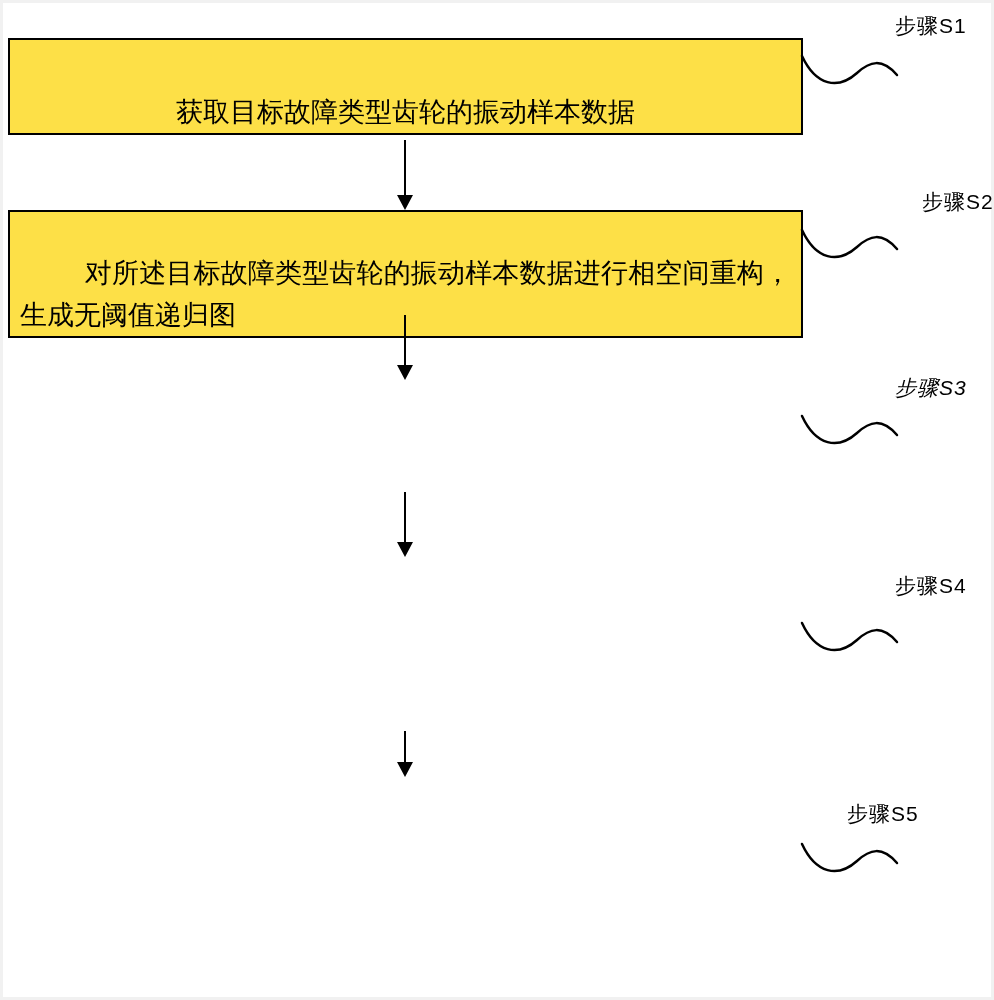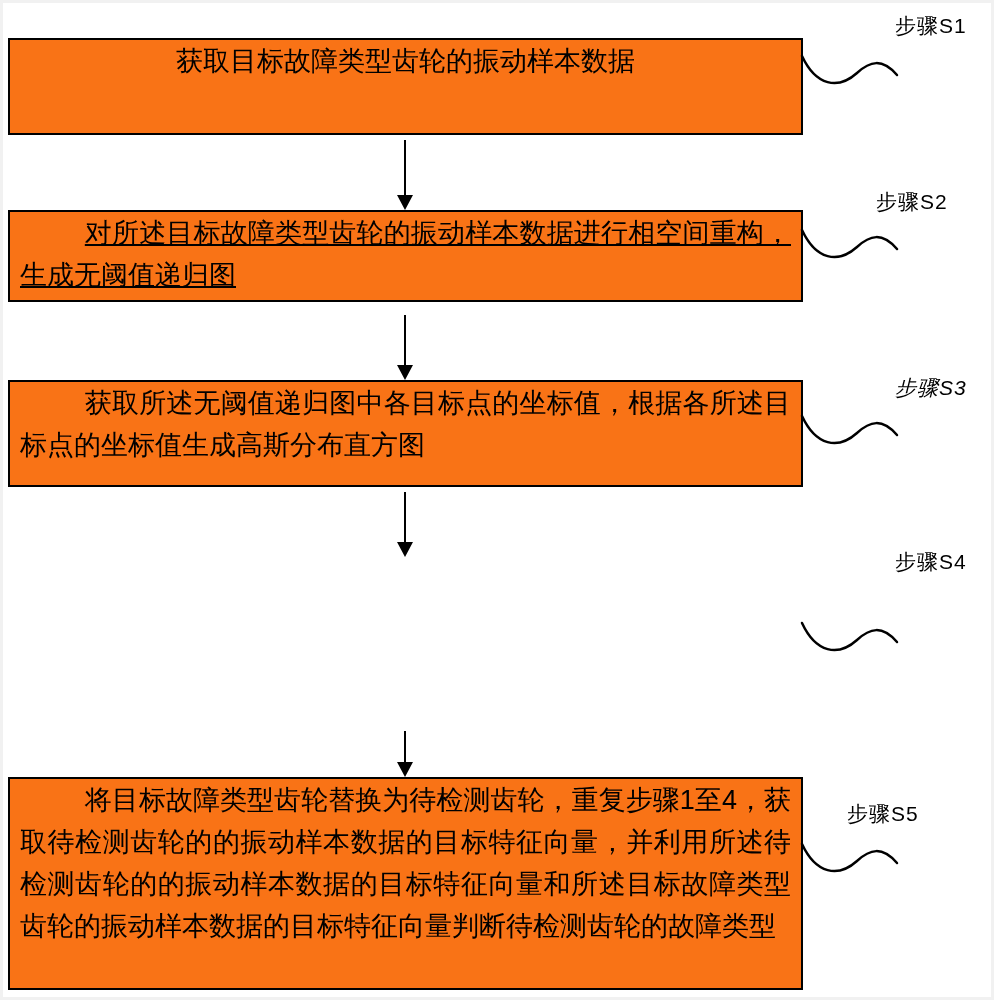--- a/index.html
+++ b/index.html
@@ -11,23 +11,23 @@
     color:#000;
     overflow:hidden;
     box-shadow:inset 0 0 0 3px #f1f1f1;
   }
   .stepbox{
     position:absolute;
     left:8px;
     width:795px;
     box-sizing:border-box;
     border:2px solid #000;
-    background:#f97316;
+    background:#fde047;
     display:flex;
-    align-items:flex-start;
+    align-items:flex-end;
   }
   .stepbox .txt{
     width:100%;
     padding:0 10px;
     font-size:27px;
     line-height:42px;
     text-align:justify;
     text-indent:2.4em;
     text-justify:inter-character;
   }
@@ -69,32 +69,26 @@
 </style>
 </head>
 <body>
 
 <div class="canvas">
 
   <div class="stepbox centered" style="top:38px;height:97px;">
     <div class="txt">获取目标故障类型齿轮的振动样本数据</div>
   </div>
 
-  <div class="stepbox" style="top:210px;height:92px;text-decoration:underline;">
+  <div class="stepbox" style="top:210px;height:128px;">
     <div class="txt">对所述目标故障类型齿轮的振动样本数据进行相空间重构，生成无阈值递归图</div>
   </div>
 
-  <div class="stepbox" style="top:380px;height:107px;">
-    <div class="txt">获取所述无阈值递归图中各目标点的坐标值，根据各所述目标点的坐标值生成高斯分布直方图</div>
-  </div>
 
 
-  <div class="stepbox" style="top:777px;height:213px;">
-    <div class="txt">将目标故障类型齿轮替换为待检测齿轮，重复步骤1至4，获取待检测齿轮的的振动样本数据的目标特征向量，并利用所述待检测齿轮的的振动样本数据的目标特征向量和所述目标故障类型齿轮的振动样本数据的目标特征向量判断待检测齿轮的故障类型</div>
-  </div>
 
   <div class="arrow" style="top:140px;height:70px;">
     <div class="stem"></div>
     <div class="head"></div>
   </div>
 
   <div class="arrow" style="top:315px;height:65px;">
     <div class="stem"></div>
     <div class="head"></div>
   </div>
@@ -103,23 +97,23 @@
     <div class="stem"></div>
     <div class="head"></div>
   </div>
 
   <div class="arrow" style="top:731px;height:46px;">
     <div class="stem"></div>
     <div class="head"></div>
   </div>
 
   <div class="steplabel" style="left:895px;top:12px;">步骤S1</div>
-  <div class="steplabel" style="left:876px;top:188px;">步骤S2</div>
+  <div class="steplabel" style="left:922px;top:188px;">步骤S2</div>
   <div class="steplabel" style="left:895px;top:374px;font-style:italic;">步骤S3</div>
-  <div class="steplabel" style="left:895px;top:548px;">步骤S4</div>
+  <div class="steplabel" style="left:895px;top:572px;">步骤S4</div>
   <div class="steplabel" style="left:847px;top:800px;">步骤S5</div>
 
   <div class="squiggle" style="left:800px;top:48px;">
     <svg viewBox="0 0 100 45" preserveAspectRatio="none">
       <path d="M2,8 C16,38 38,42 57,25 C70,13 82,10 97,27" fill="none" stroke="#000" stroke-width="2.5" stroke-linecap="round"></path>
     </svg>
   </div>
   <div class="squiggle" style="left:800px;top:222px;">
     <svg viewBox="0 0 100 45" preserveAspectRatio="none">
       <path d="M2,8 C16,38 38,42 57,25 C70,13 82,10 97,27" fill="none" stroke="#000" stroke-width="2.5" stroke-linecap="round"></path>

